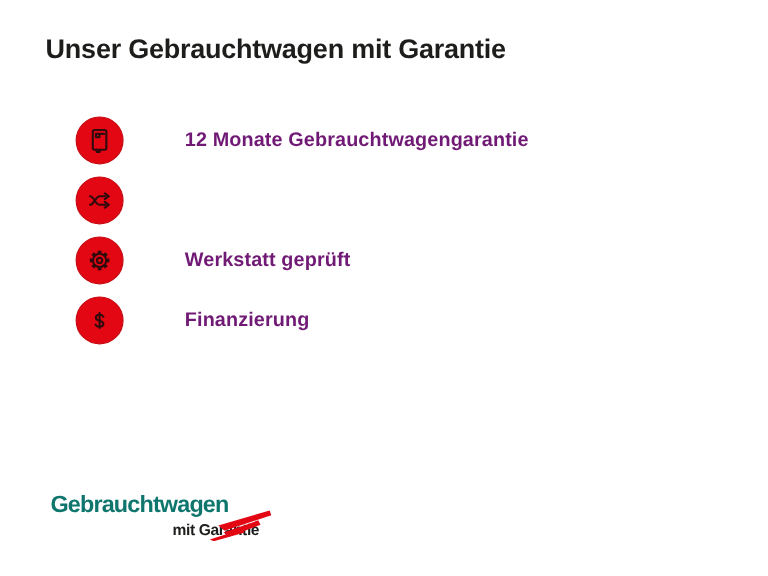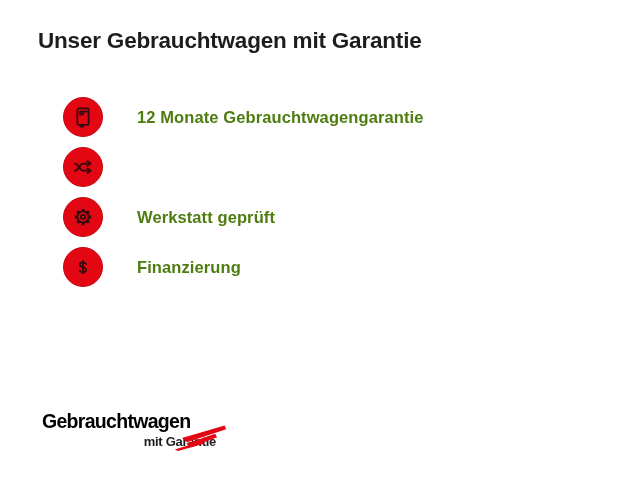--- a/index.html
+++ b/index.html
@@ -18,27 +18,27 @@
   .badge{
     width:40px;height:40px;border-radius:50%;background:#e30613;
     border:1px solid #c60a12;box-sizing:border-box;
     display:flex;align-items:center;justify-content:center;flex:0 0 auto;
   }
   .badge svg{display:block;}
   .glyph{stroke:#300b0d;fill:none;stroke-width:1.6;stroke-linecap:round;stroke-linejoin:round;}
   .glyph-fill{fill:#300b0d;stroke:none;}
   .teeth{stroke:#300b0d;fill:none;stroke-width:2.9;stroke-linecap:butt;}
   .label{
-    margin-left:34px;font-size:16.5px;font-weight:700;letter-spacing:0.1px;color:#4d7c0f;white-space:nowrap;
+    margin-left:51px;font-size:16.5px;font-weight:700;letter-spacing:0.1px;color:#701a75;white-space:nowrap;
   }
   .logo{
     position:absolute;left:42px;top:410px;width:200px;height:48px;
   }
   .logo-line1{
-    font-size:19.5px;line-height:22px;font-weight:700;letter-spacing:-0.7px;color:#000000;white-space:nowrap;
+    font-size:19.5px;line-height:22px;font-weight:700;letter-spacing:-0.7px;color:#0f766e;white-space:nowrap;
   }
   .logo-line2{
     font-size:13px;line-height:14px;font-weight:700;letter-spacing:-0.3px;color:#1d1d1b;
     text-align:right;padding-right:26px;margin-top:3px;white-space:nowrap;
   }
   .swoosh{
     position:absolute;left:129px;top:14px;width:57px;height:27px;
   }
   .swoosh path{fill:#e30613;}
 </style>

